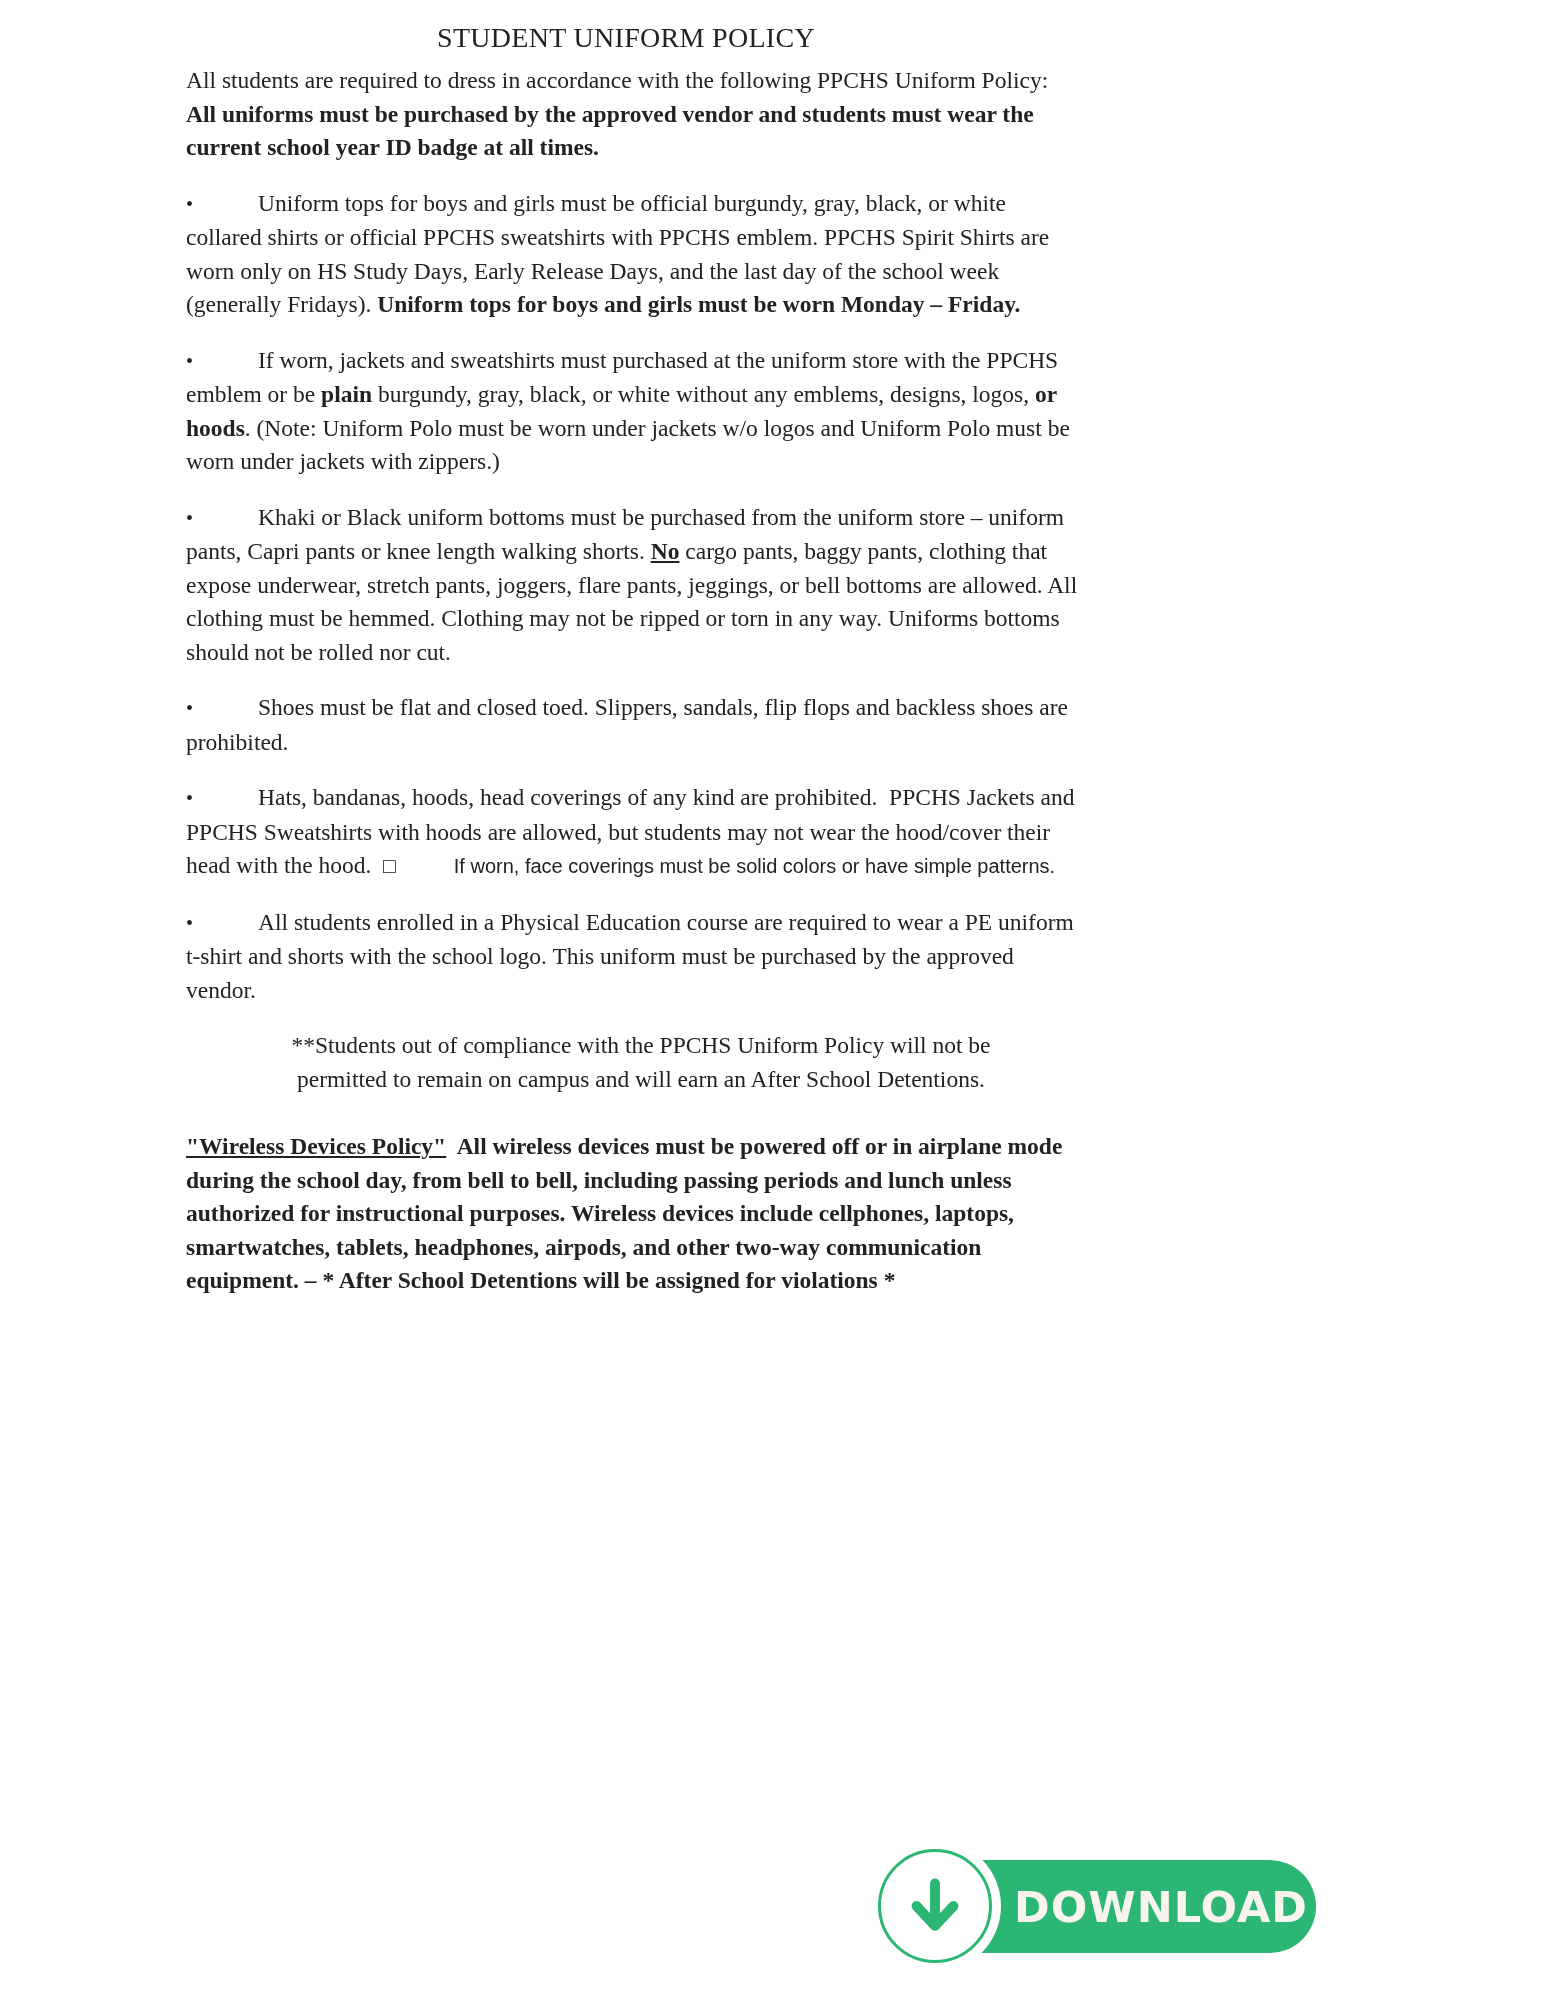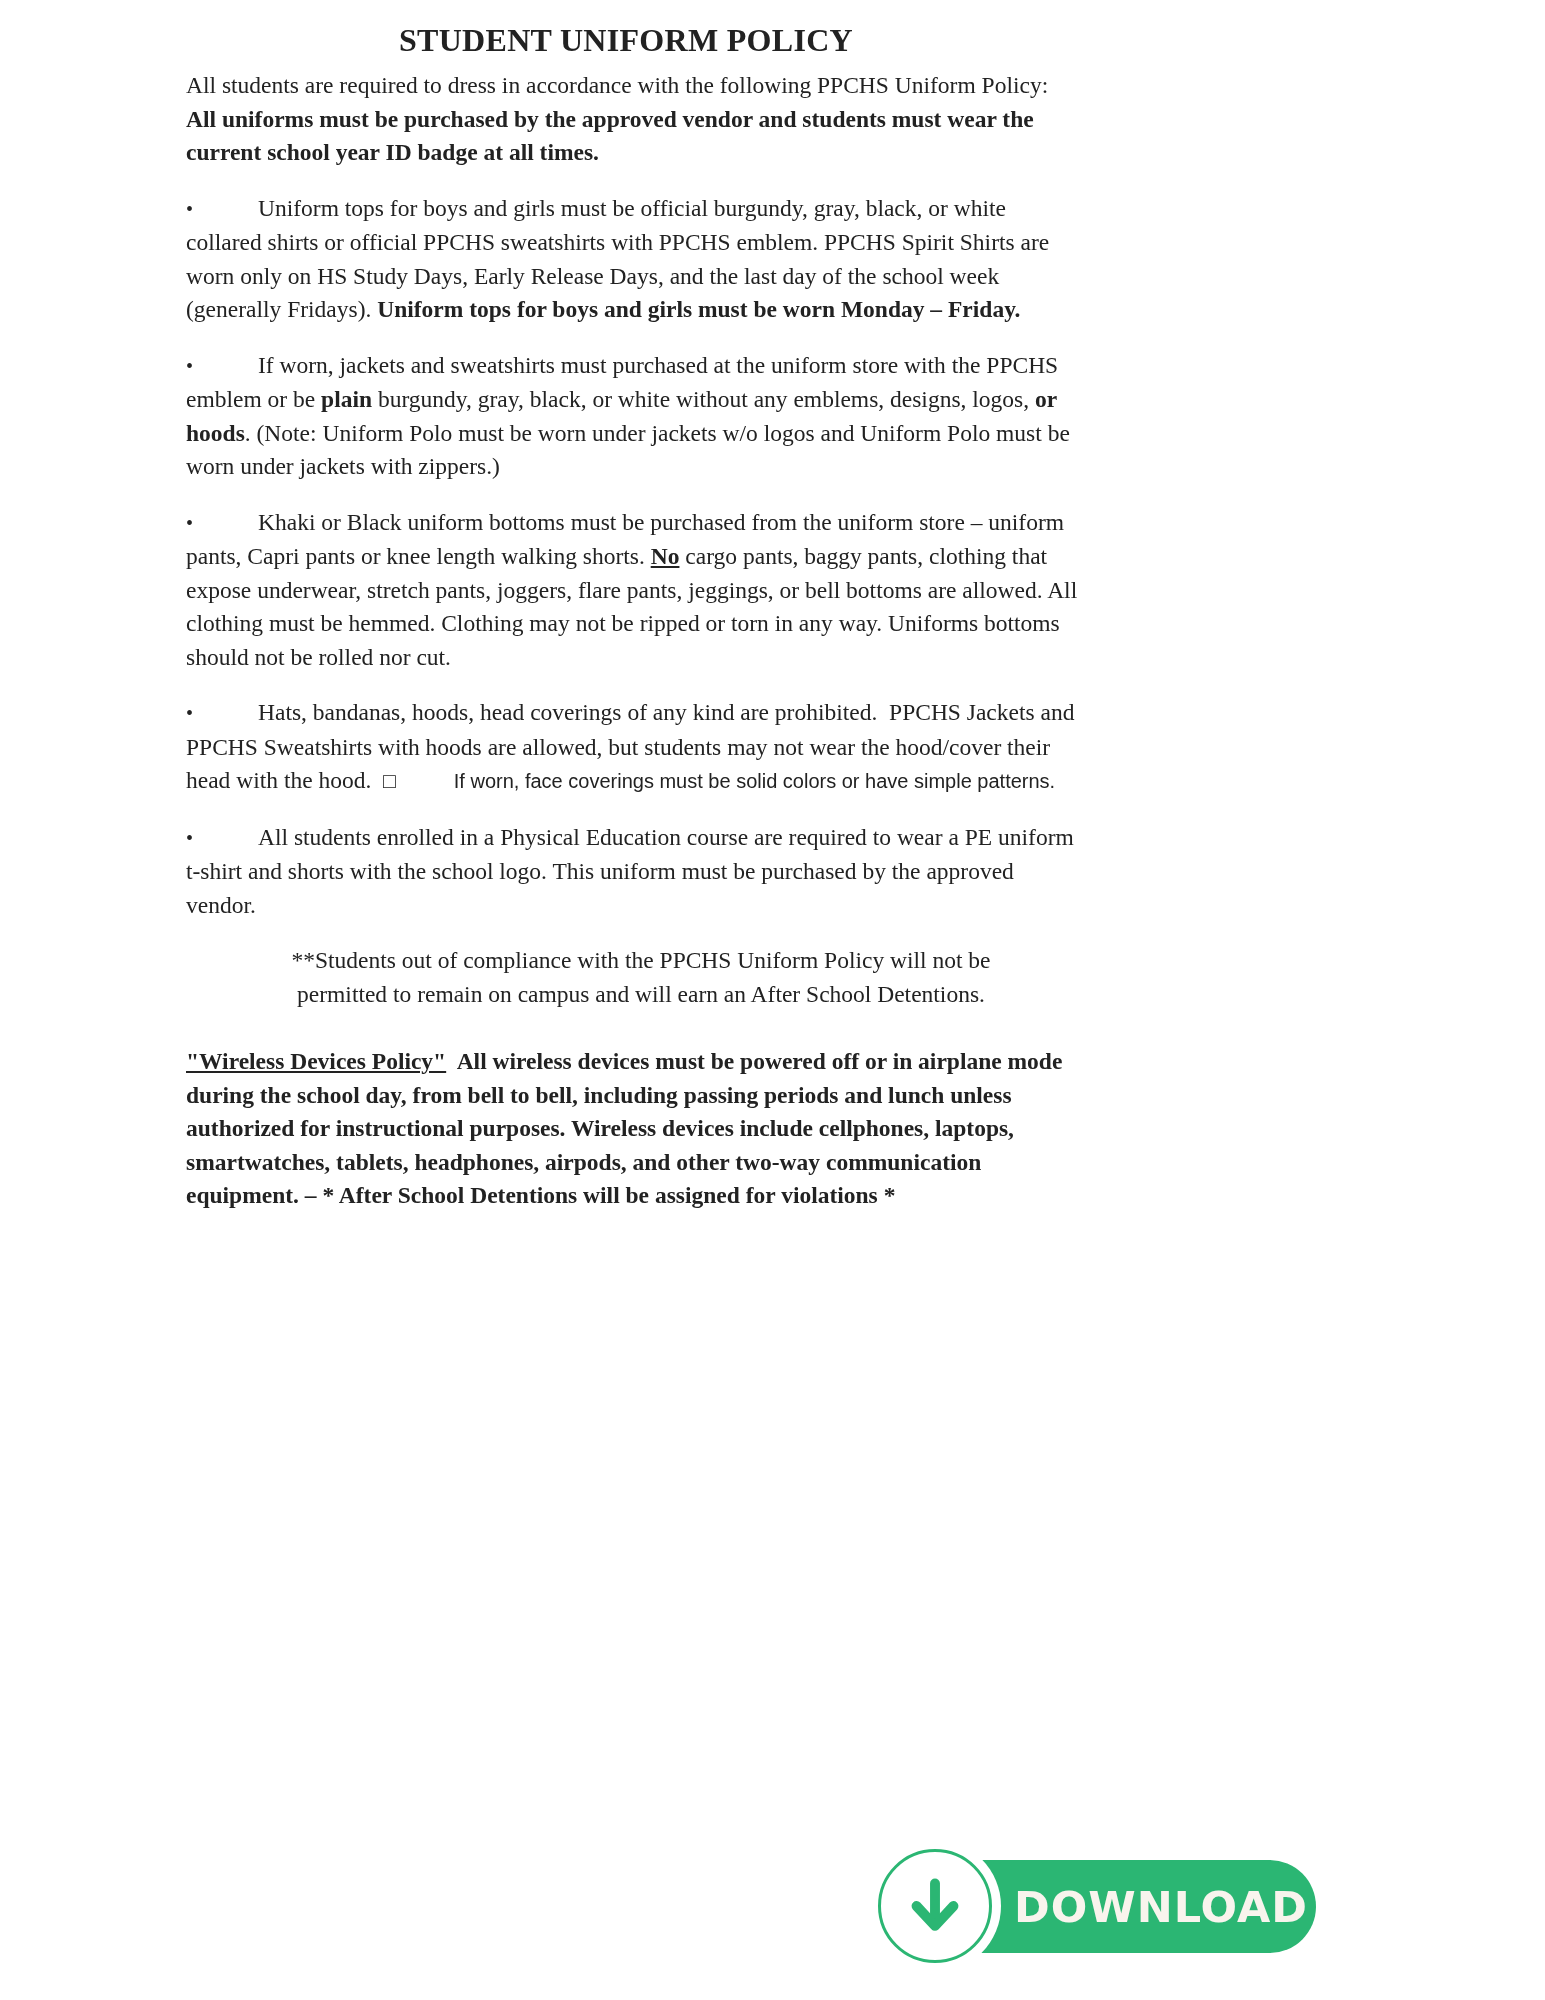--- a/index.html
+++ b/index.html
@@ -4,21 +4,21 @@
 <style>
   html,body{margin:0;padding:0;}
   body{
     width:1545px;height:2000px;position:relative;background:#ffffff;
     font-family:"Liberation Serif", serif;color:#222222;overflow:hidden;
   }
   .page{
     position:absolute;left:170px;top:22px;width:912px;
   }
   .doc-title{
-    text-align:center;font-weight:bold;font-size:32px;margin:0 0 10px 0;
+    text-align:center;font-weight:normal;font-size:28px;margin:0 0 10px 0;
     letter-spacing:0.3px;white-space:pre-wrap;
   }
   .para{
     font-size:23.5px;line-height:33.5px;margin:0 0 22px 16px;white-space:pre-wrap;
   }
   .para b{font-weight:bold;}
   .bullet-char{display:inline-block;width:16px;font-size:20px;}
   .tab{display:inline-block;width:56px;}
   .gap-sp{display:inline-block;width:58px;}
   .sans-note{font-family:"Liberation Sans", sans-serif;font-size:20px;}
@@ -58,20 +58,21 @@
   <h1 class="doc-title">STUDENT UNIFORM POLICY</h1>
 
   <p class="para"><span>All students are required to dress in accordance with the following PPCHS Uniform Policy:   </span><b>All uniforms must be purchased by the approved vendor and students must wear the current school year ID badge at all times.</b></p>
 
   <p class="para"><span class="bullet-char">•</span><span class="tab"></span><span>Uniform tops for boys and girls must be official burgundy, gray, black, or white collared shirts or official PPCHS sweatshirts with PPCHS emblem. PPCHS Spirit Shirts are worn only on HS Study Days, Early Release Days, and the last day of the school week (generally Fridays). </span><b>Uniform tops for boys and girls must be worn Monday – Friday.</b></p>
 
   <p class="para"><span class="bullet-char">•</span><span class="tab"></span><span>If worn, jackets and sweatshirts must purchased at the uniform store with the PPCHS emblem or be </span><b>plain</b><span> burgundy, gray, black, or white without any emblems, designs, logos, </span><b>or hoods</b><span>. (Note: Uniform Polo must be worn under jackets w/o logos and Uniform Polo must be worn under jackets with zippers.)</span></p>
 
   <p class="para"><span class="bullet-char">•</span><span class="tab"></span><span>Khaki or Black uniform bottoms must be purchased from the uniform store – uniform pants, Capri pants or knee length walking shorts. </span><b style="text-decoration:underline;">No</b><span> cargo pants, baggy pants, clothing that expose underwear, stretch pants, joggers, flare pants, jeggings, or bell bottoms are allowed. All clothing must be hemmed. Clothing may not be ripped or torn in any way. Uniforms bottoms should not be rolled nor cut.</span></p>
 
+  <p class="para"><span class="bullet-char">•</span><span class="tab"></span><span>Shoes must be flat and closed toed. Slippers, sandals, flip flops and backless shoes are prohibited.</span></p>
 
   <p class="para"><span class="bullet-char">•</span><span class="tab"></span><span>Hats, bandanas, hoods, head coverings of any kind are prohibited.  PPCHS Jackets and PPCHS Sweatshirts with hoods are allowed, but students may not wear the hood/cover their head with the hood.  </span><span class="box-glyph">□</span><span class="gap-sp"></span><span class="sans-note">If worn, face coverings must be solid colors or have simple patterns.</span></p>
 
   <p class="para"><span class="bullet-char">•</span><span class="tab"></span><span>All students enrolled in a Physical Education course are required to wear a PE uniform t-shirt and shorts with the school logo. This uniform must be purchased by the approved vendor.</span></p>
 
 
   <p class="para compliance">**Students out of compliance with the PPCHS Uniform Policy will not be permitted to remain on campus and will earn an After School Detentions.</p>
 
   <p class="para wireless"><span class="wireless-title">"Wireless Devices Policy"</span><span>  All wireless devices must be powered off or in airplane mode during the school day, from bell to bell, including passing periods and lunch unless authorized for instructional purposes. Wireless devices include cellphones, laptops, smartwatches, tablets, headphones, airpods, and other two-way communication equipment. – * After School Detentions will be assigned for violations *</span></p>
 

